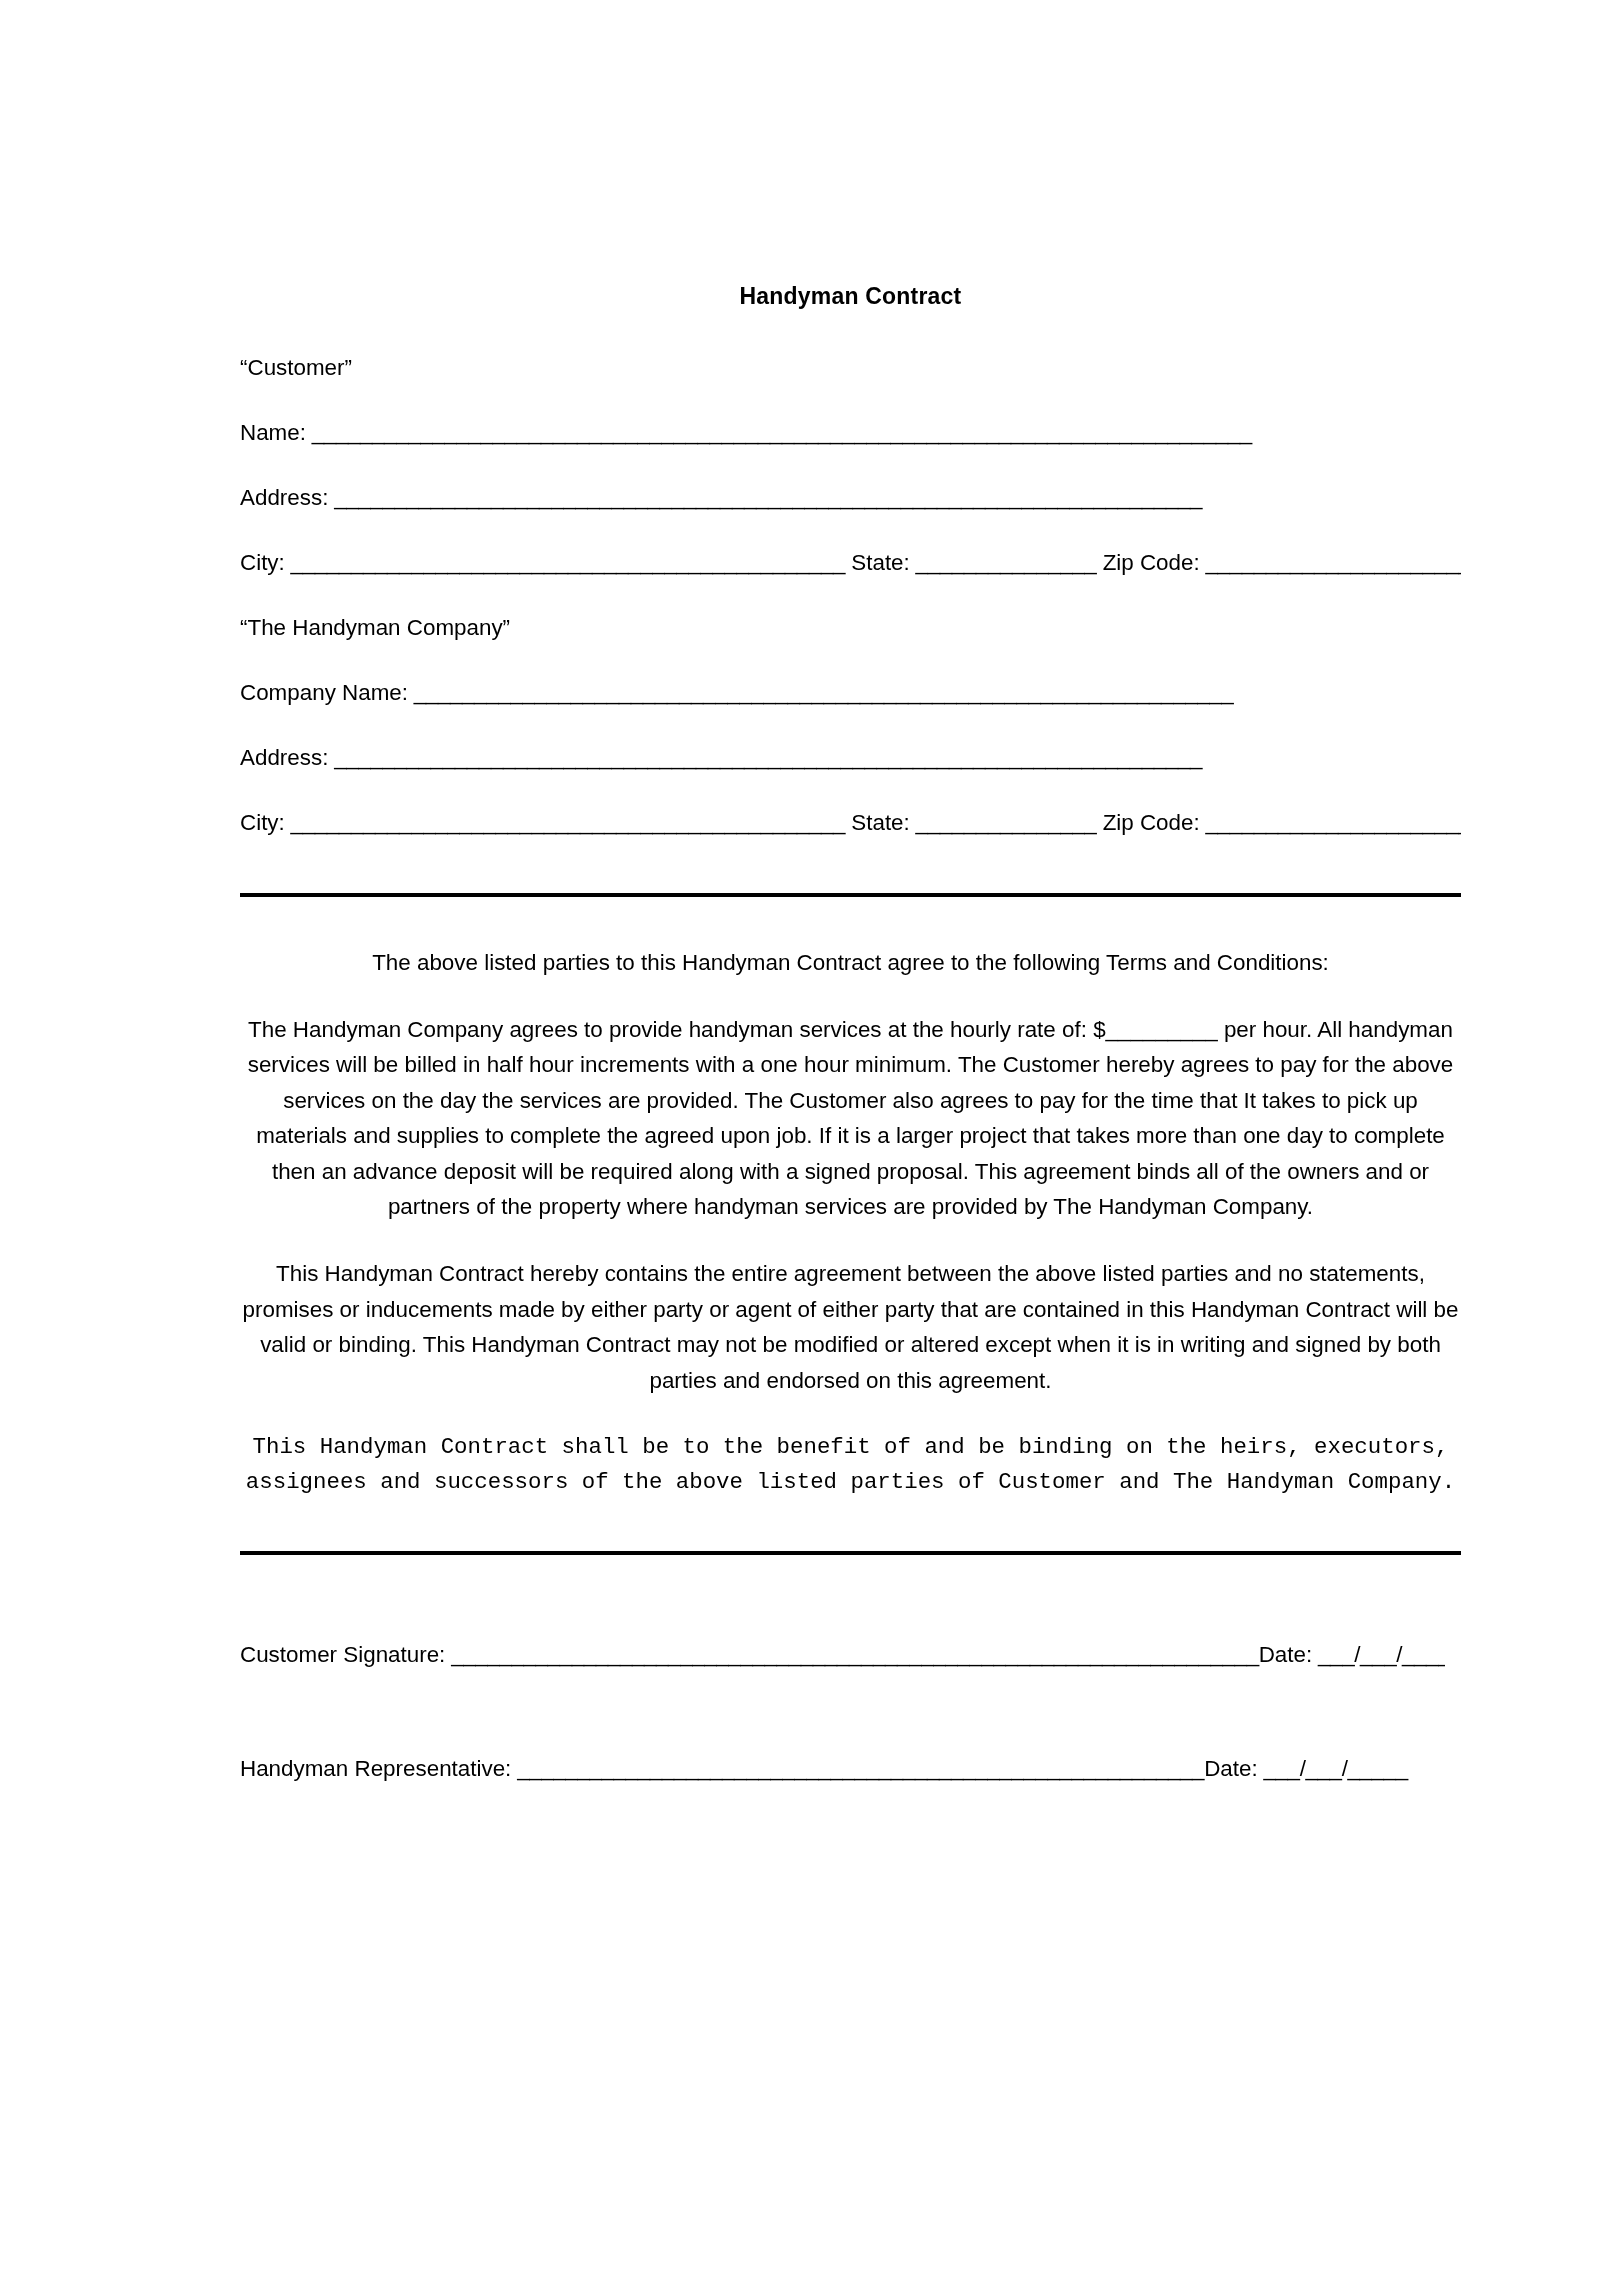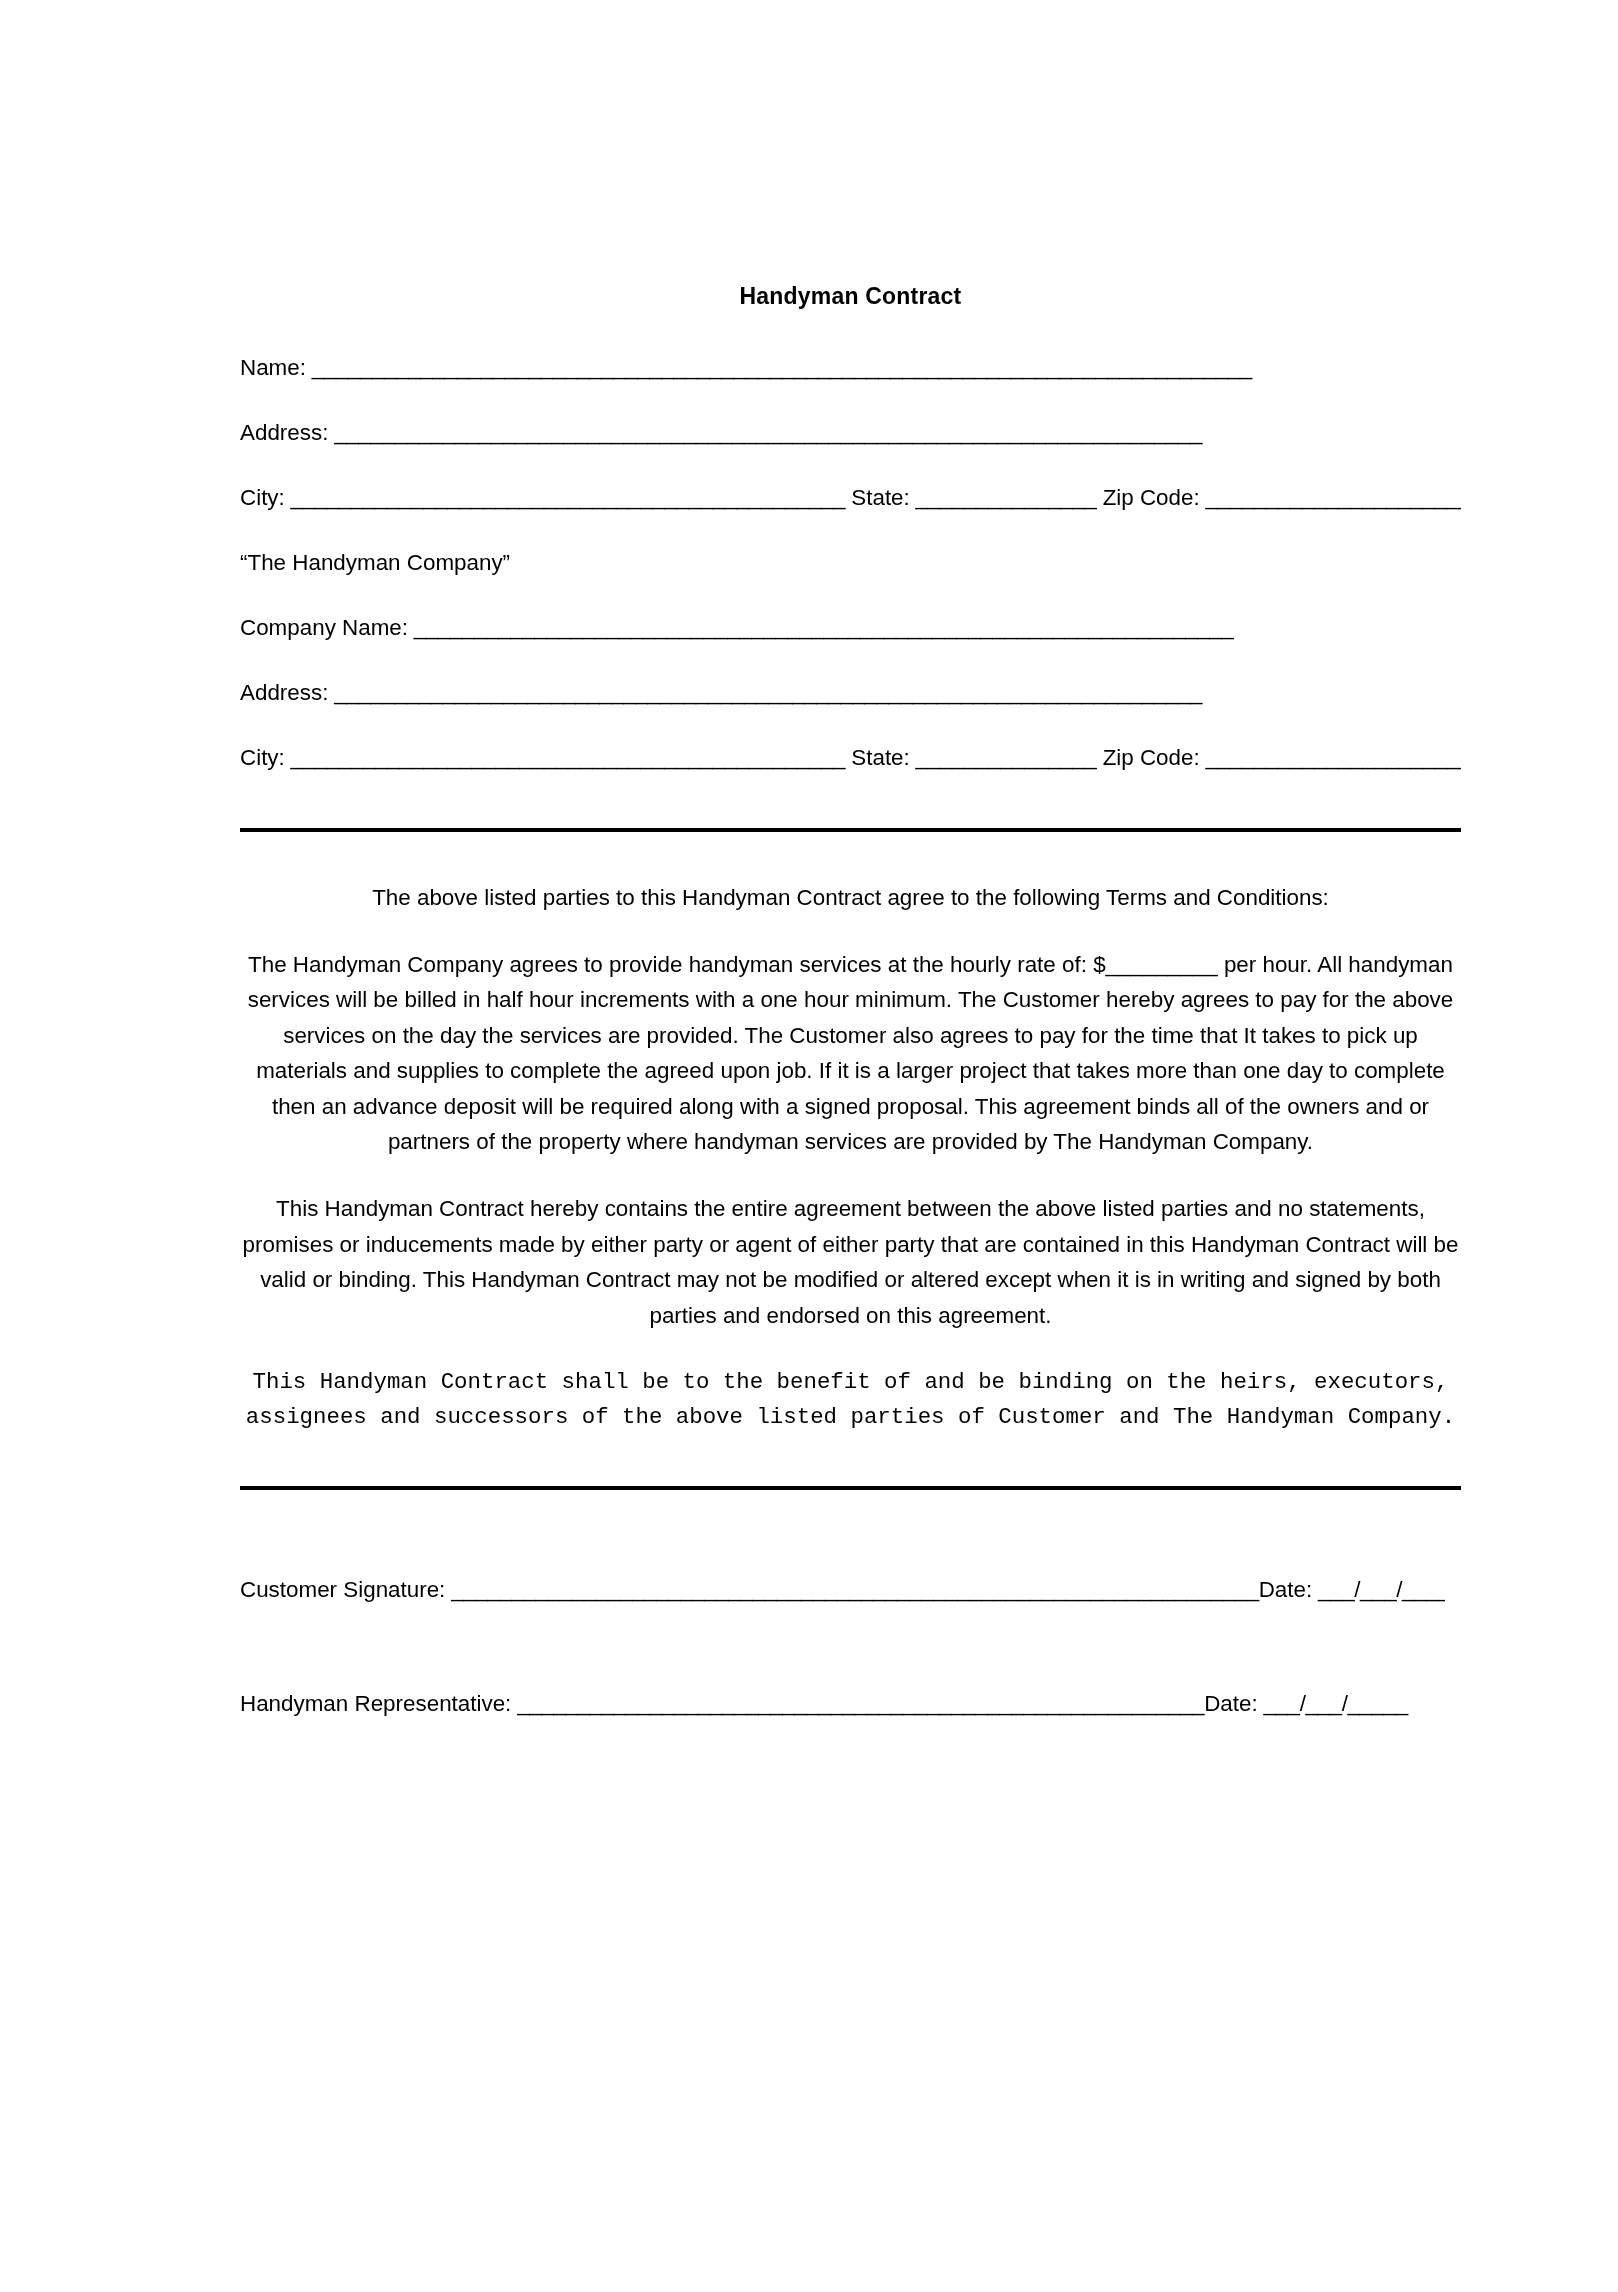--- a/index.html
+++ b/index.html
@@ -87,20 +87,21 @@
 </style>
 </head>
 <body>
 
 <div class="page">
   <div class="content">
 
     <h1 class="doc-title">Handyman Contract</h1>
 
 
+    <p class="plain-line">“Customer”</p>
 
     <p class="field-line"><span>Name:</span><span class="blank"> ______________________________________________________________________________</span></p>
 
     <p class="field-line"><span>Address:</span><span class="blank"> ________________________________________________________________________</span></p>
 
     <p class="field-line"><span>City:</span><span class="blank"> ______________________________________________</span><span> State:</span><span class="blank"> _______________</span><span> Zip Code:</span><span class="blank"> ______________________</span></p>
 
 
     <p class="plain-line">“The Handyman Company”</p>
 

